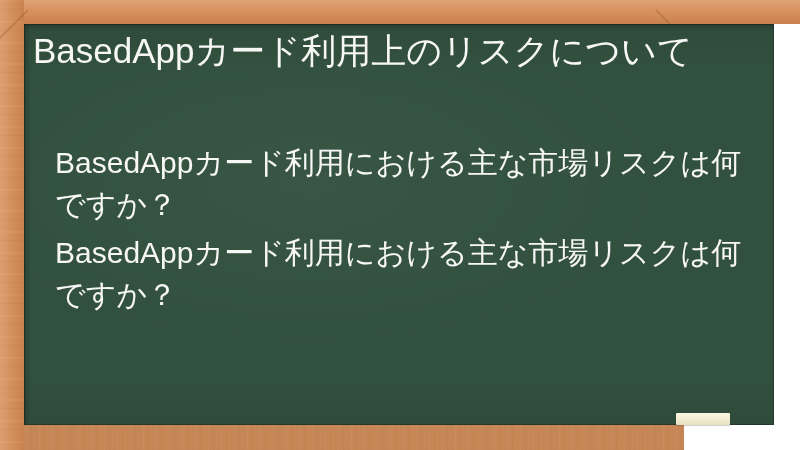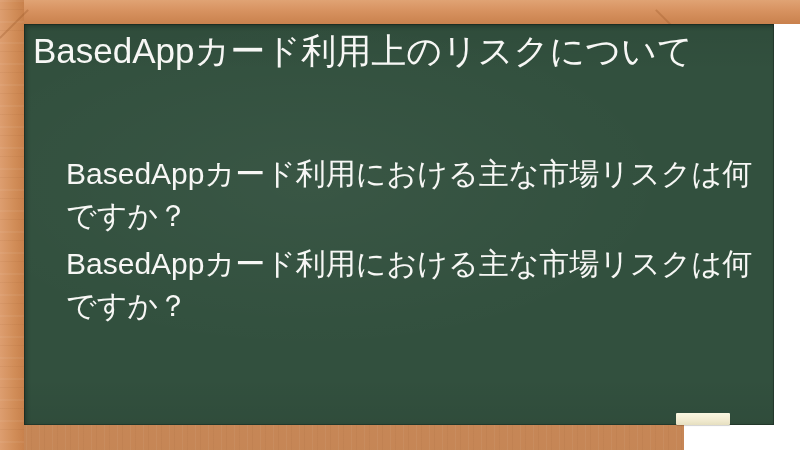--- a/index.html
+++ b/index.html
@@ -133,21 +133,21 @@
     white-space: normal;
     word-break: break-all;
   }
 
   
   .board-list {
     position: absolute;
     left: 31px;
     top: 118px;
     width: 706px;
-    margin: 11px;
+    margin: 0;
     padding: 0;
     list-style: none;
   }
   .board-list-item {
     color: #f7f7f5;
     font-size: 30px;
     line-height: 42px;
     font-weight: 400;
     margin: 0 0 6px 0;
     word-break: break-all;

